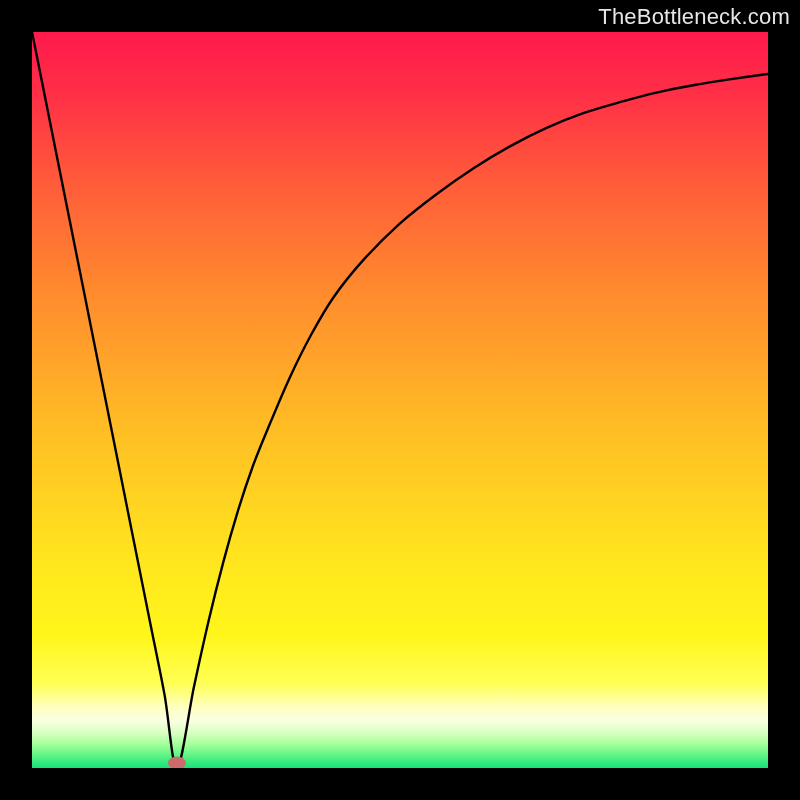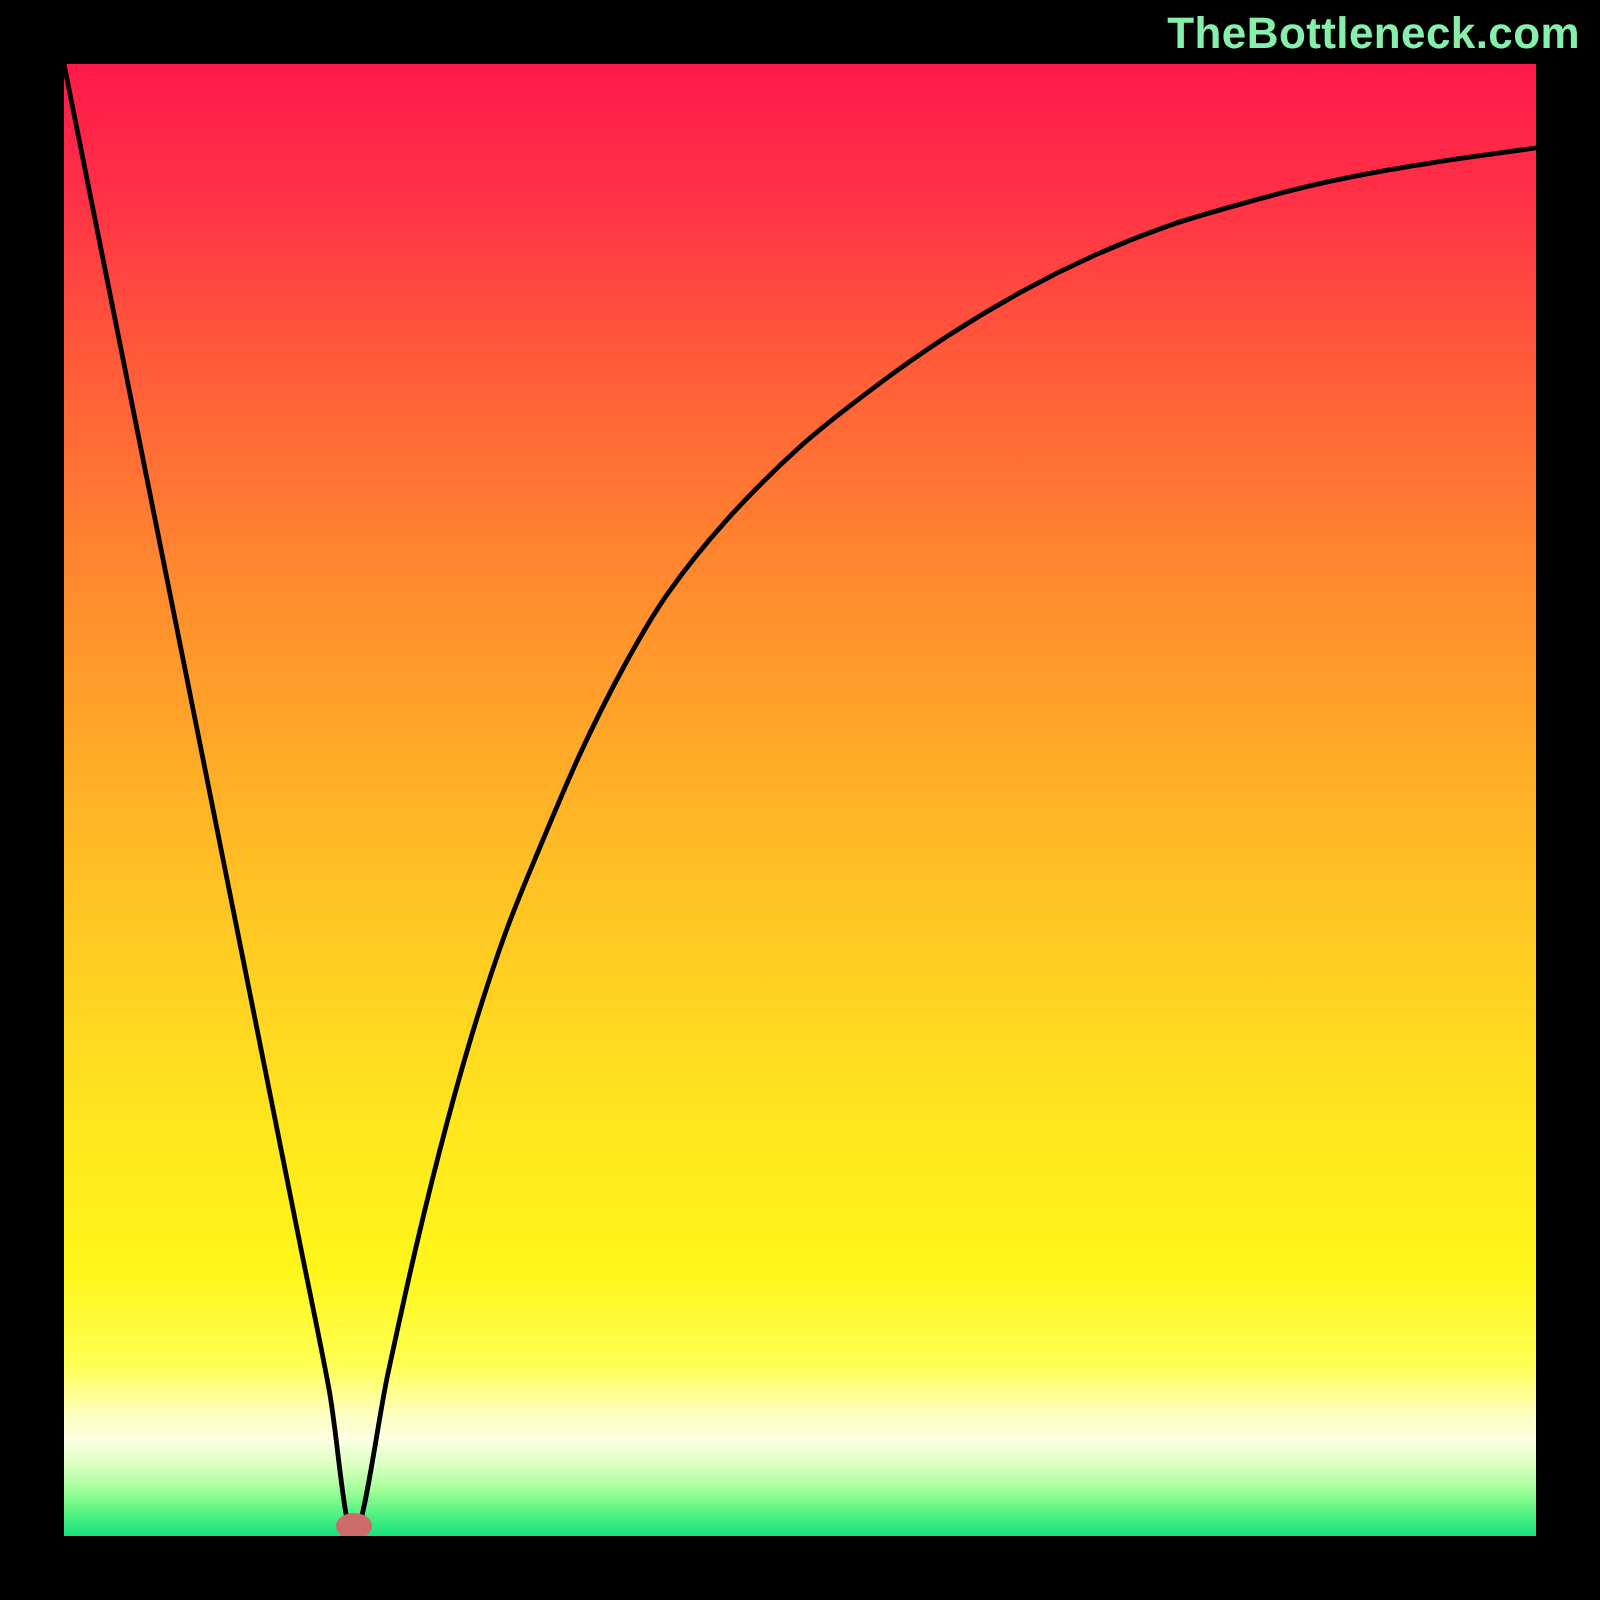--- a/index.html
+++ b/index.html
@@ -25,22 +25,22 @@
     width: 736px;
     height: 736px;
     overflow: hidden;
   }
   .attribution {
     position: absolute;
     top: 4px;
     right: 10px;
     font-family: Arial, Helvetica, sans-serif;
     font-size: 22px;
-    font-weight: 700;
-    color: #86efac;
+    font-weight: 400;
+    color: #e5e5e5;
     letter-spacing: 0.2px;
   }
   svg {
     display: block;
   }
 </style>
 </head>
 <body>
 
 <div class="frame">

